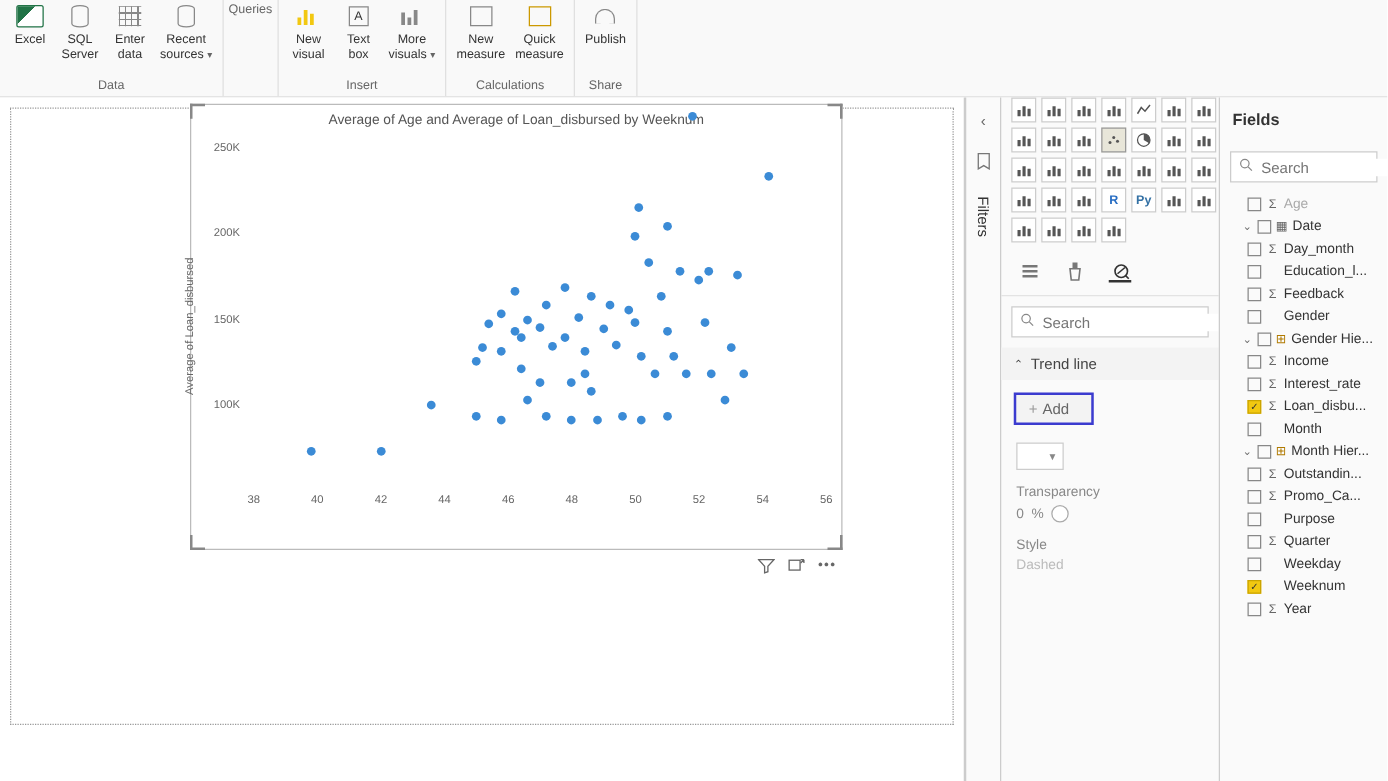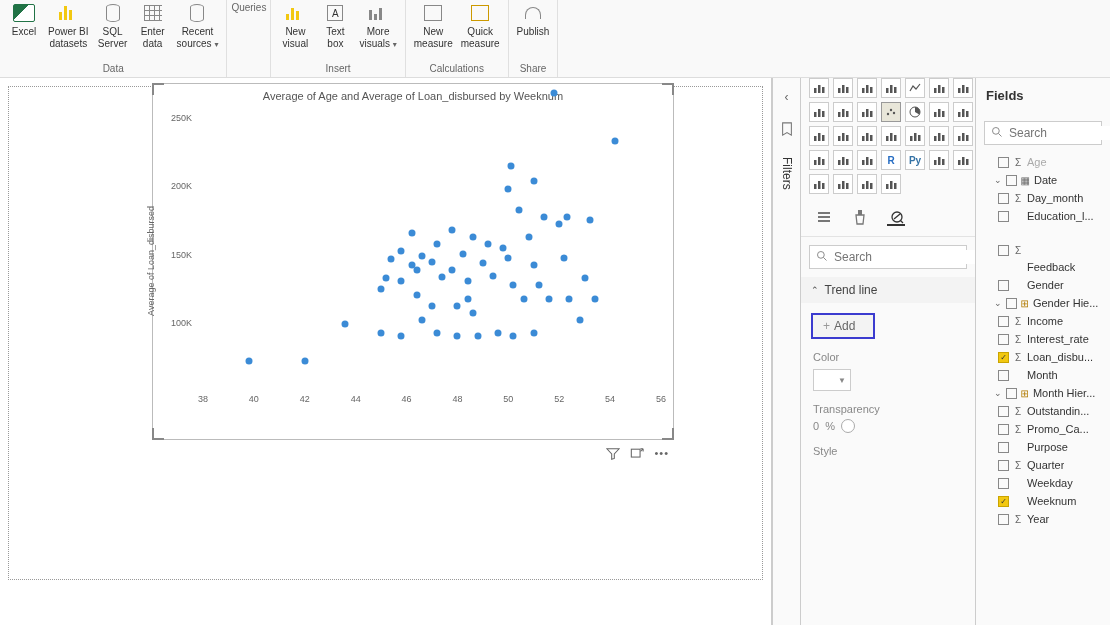--- a/index.html
+++ b/index.html
@@ -90,31 +90,20 @@
 
 <div class="ribbon" id="ribbon">
     <div class="ribbon-group">
       <div class="ribbon-buttons">
         <div class="ribbon-btn">
           <div class="icon">
             <div class="ico-box" style="border-color:#217346;background:linear-gradient(135deg,#217346 40%,#fff 40%);"></div>
           </div>
           <span>Excel</span>
           <span></span>
-        </div>
-        <div class="ribbon-btn">
-          <div class="icon">
-            <div class="ico-chart">
-              <i style="height:8px"></i>
-              <i style="height:14px"></i>
-              <i style="height:10px"></i>
-            </div>
-          </div>
-          <span>Power BI</span>
-          <span>datasets</span>
         </div>
         <div class="ribbon-btn">
           <div class="icon">
             <div class="ico-db"></div>
           </div>
           <span>SQL</span>
           <span>Server</span>
         </div>
         <div class="ribbon-btn">
           <div class="icon">
@@ -566,31 +555,31 @@
       <input placeholder="Search" style="">
     </div>
     <div class="section-head">
       <span style="font-size:9px;">⌃</span>
       <span>Trend line</span>
     </div>
     <div class="add-btn">
       <span style="color:#999;">+</span>
       <span>Add</span>
     </div>
-    <div class="prop-label">Color</div>
     <div class="color-swatch">
       <span style="font-size:8px;color:#888;">▼</span>
     </div>
     <div class="prop-label">Transparency</div>
     <div class="transparency-row">
       <span>0</span>
       <span>%</span>
       <span class="circle-btn"></span>
     </div>
     <div class="prop-label">Style</div>
+    <div class="prop-label" style="color:#bbb;">Dashed</div>
   </div>
 
   <div class="fields-pane">
     <div class="pane-header">
       <span>Fields</span>
     </div>
     <div class="search-box">
       <span>
         <svg width="12" height="12" viewBox="0 0 16 16">
             <circle cx="6.5" cy="6.5" r="4.5" fill="none" stroke="#888" stroke-width="1.3"></circle>
@@ -617,21 +606,21 @@
           <span style="overflow:hidden;text-overflow:ellipsis;">Day_month</span>
         </div>
         <div class="field-row indent">
           <span class="cb"></span>
           <span class="sigma"></span>
           <span style="overflow:hidden;text-overflow:ellipsis;">Education_l...</span>
         </div>
         <div class="field-row indent">
           <span class="cb"></span>
           <span class="sigma">Σ</span>
-          <span style="overflow:hidden;text-overflow:ellipsis;margin-top:33px;">Feedback</span>
+          <span style="overflow:hidden;text-overflow:ellipsis;">Feedback</span>
         </div>
         <div class="field-row indent">
           <span class="cb"></span>
           <span class="sigma"></span>
           <span style="overflow:hidden;text-overflow:ellipsis;">Gender</span>
         </div>
         <div class="field-row indent2">
           <span class="chev-sm">⌄</span>
           <span class="cb"></span>
           <span class="hier">⊞</span>

